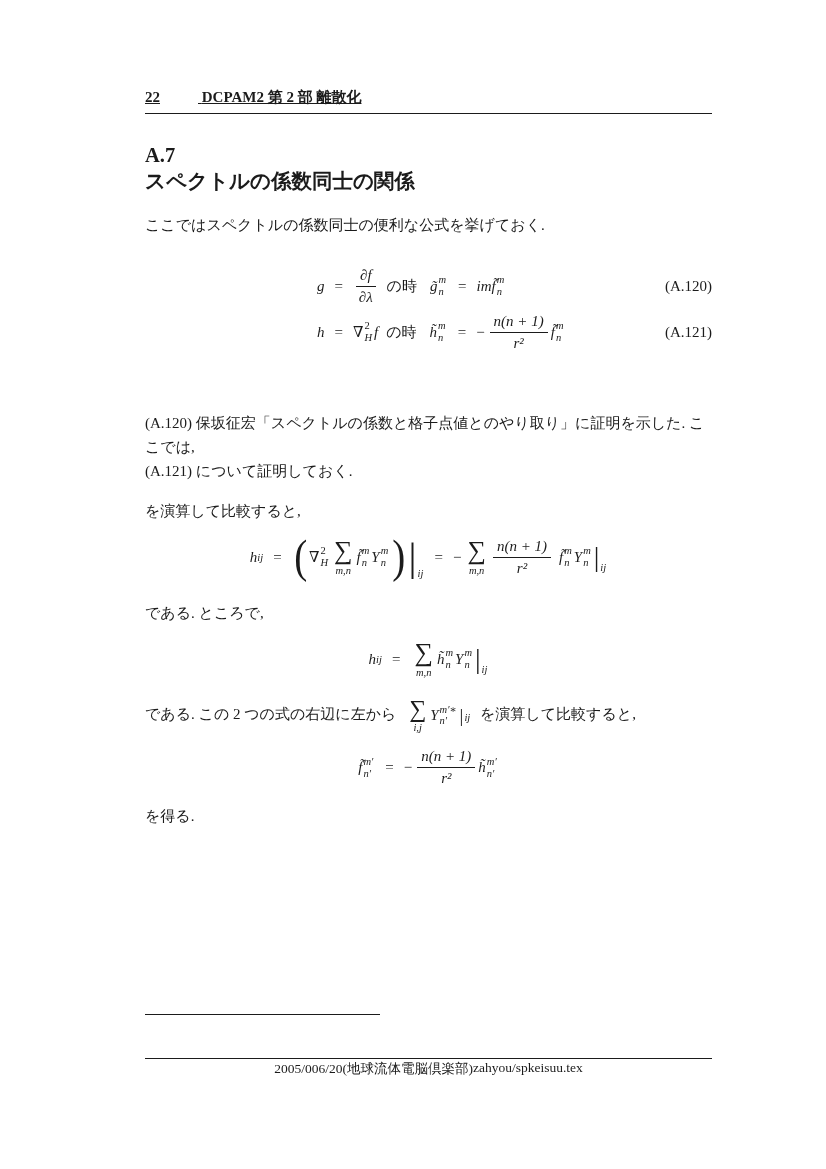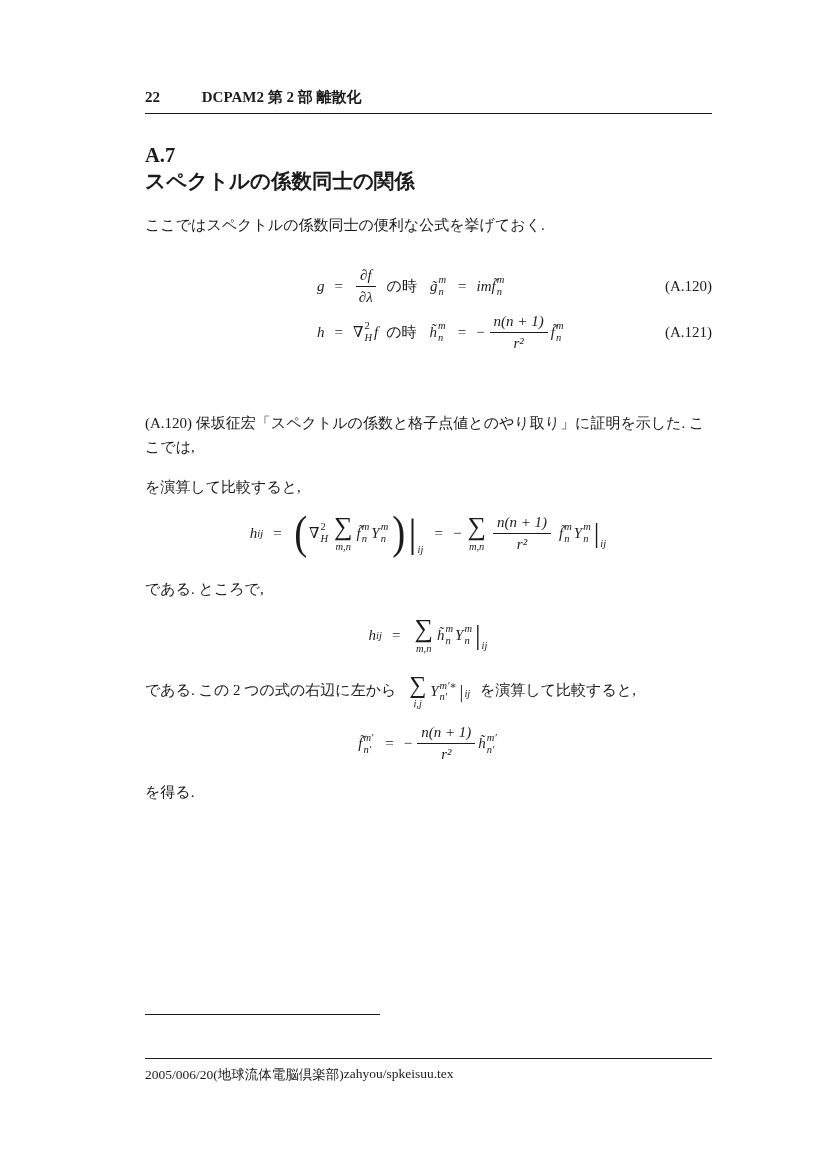--- a/index.html
+++ b/index.html
@@ -11,21 +11,21 @@
     font-family:"Liberation Serif","DejaVu Serif",serif;
     color:#1b1b1b;
     overflow:hidden;
   }
   .content{position:absolute;left:145px;width:567px;top:0;}
 
   
   .running-header{
     margin-top:88px;
     display:flex;align-items:baseline;
-    font-size:15px;font-weight:bold;
+    font-size:15px;font-weight:bold;text-decoration:underline;
   }
   .header-left .pgnum{margin-right:38px;}
   .header-right .applabel{margin-right:26px;letter-spacing:2px;}
   .header-rule{border-bottom:1.6px solid #1b1b1b;margin-top:6px;}
 
   
   .section-title{
     margin:30px 0 0 0;
     font-size:20.5px;font-weight:bold;
     display:flex;align-items:baseline;flex-direction:column;
@@ -77,21 +77,21 @@
   .inline-math{display:inline-flex;align-items:center;vertical-align:middle;
                margin:0 5px;}
   .inline-math .sum .sym{font-size:24px;}
 
   
   .footnote{position:absolute;left:145px;top:1014px;width:567px;font-size:12.5px;}
   .footnote-rule{width:235px;border-bottom:1px solid #1b1b1b;}
   .footnote-text{margin-top:5px;margin-left:24px;}
   .page-footer{position:absolute;left:145px;top:1058px;width:567px;font-size:13.5px;}
   .footer-rule{border-bottom:1px solid #1b1b1b;}
-  .footer-row{display:flex;justify-content:flex-start;margin-top:7px;}
+  .footer-row{display:flex;justify-content:center;margin-top:1px;}
 </style>
 </head>
 <body>
 
 <div class="page">
   <div class="content">
 
     <div class="running-header">
       <div class="header-left">
         <span class="pgnum">22</span>
@@ -169,20 +169,21 @@
             <span>m</span>
             <span>n</span>
           </span>
         </span>
         <span class="tag">(A.121)</span>
       </div>
     </div>
 
     <p class="body-text" style="margin-top:56px;">
       <span style="display:block;">(A.120) 保坂征宏「スペクトルの係数と格子点値とのやり取り」に証明を示した.  ここでは,</span>
+      <span style="display:block;">(A.121) について証明しておく.</span>
     </p>
 
     <p class="body-text tight">を演算して比較すると,</p>
 
     <div class="display-eq">
       <span class="mrow">
         <span class="math">h</span>
           <sub class="math" style="font-size:10.5px">ij</sub>
       </span>
       <span class="rel">=</span>

